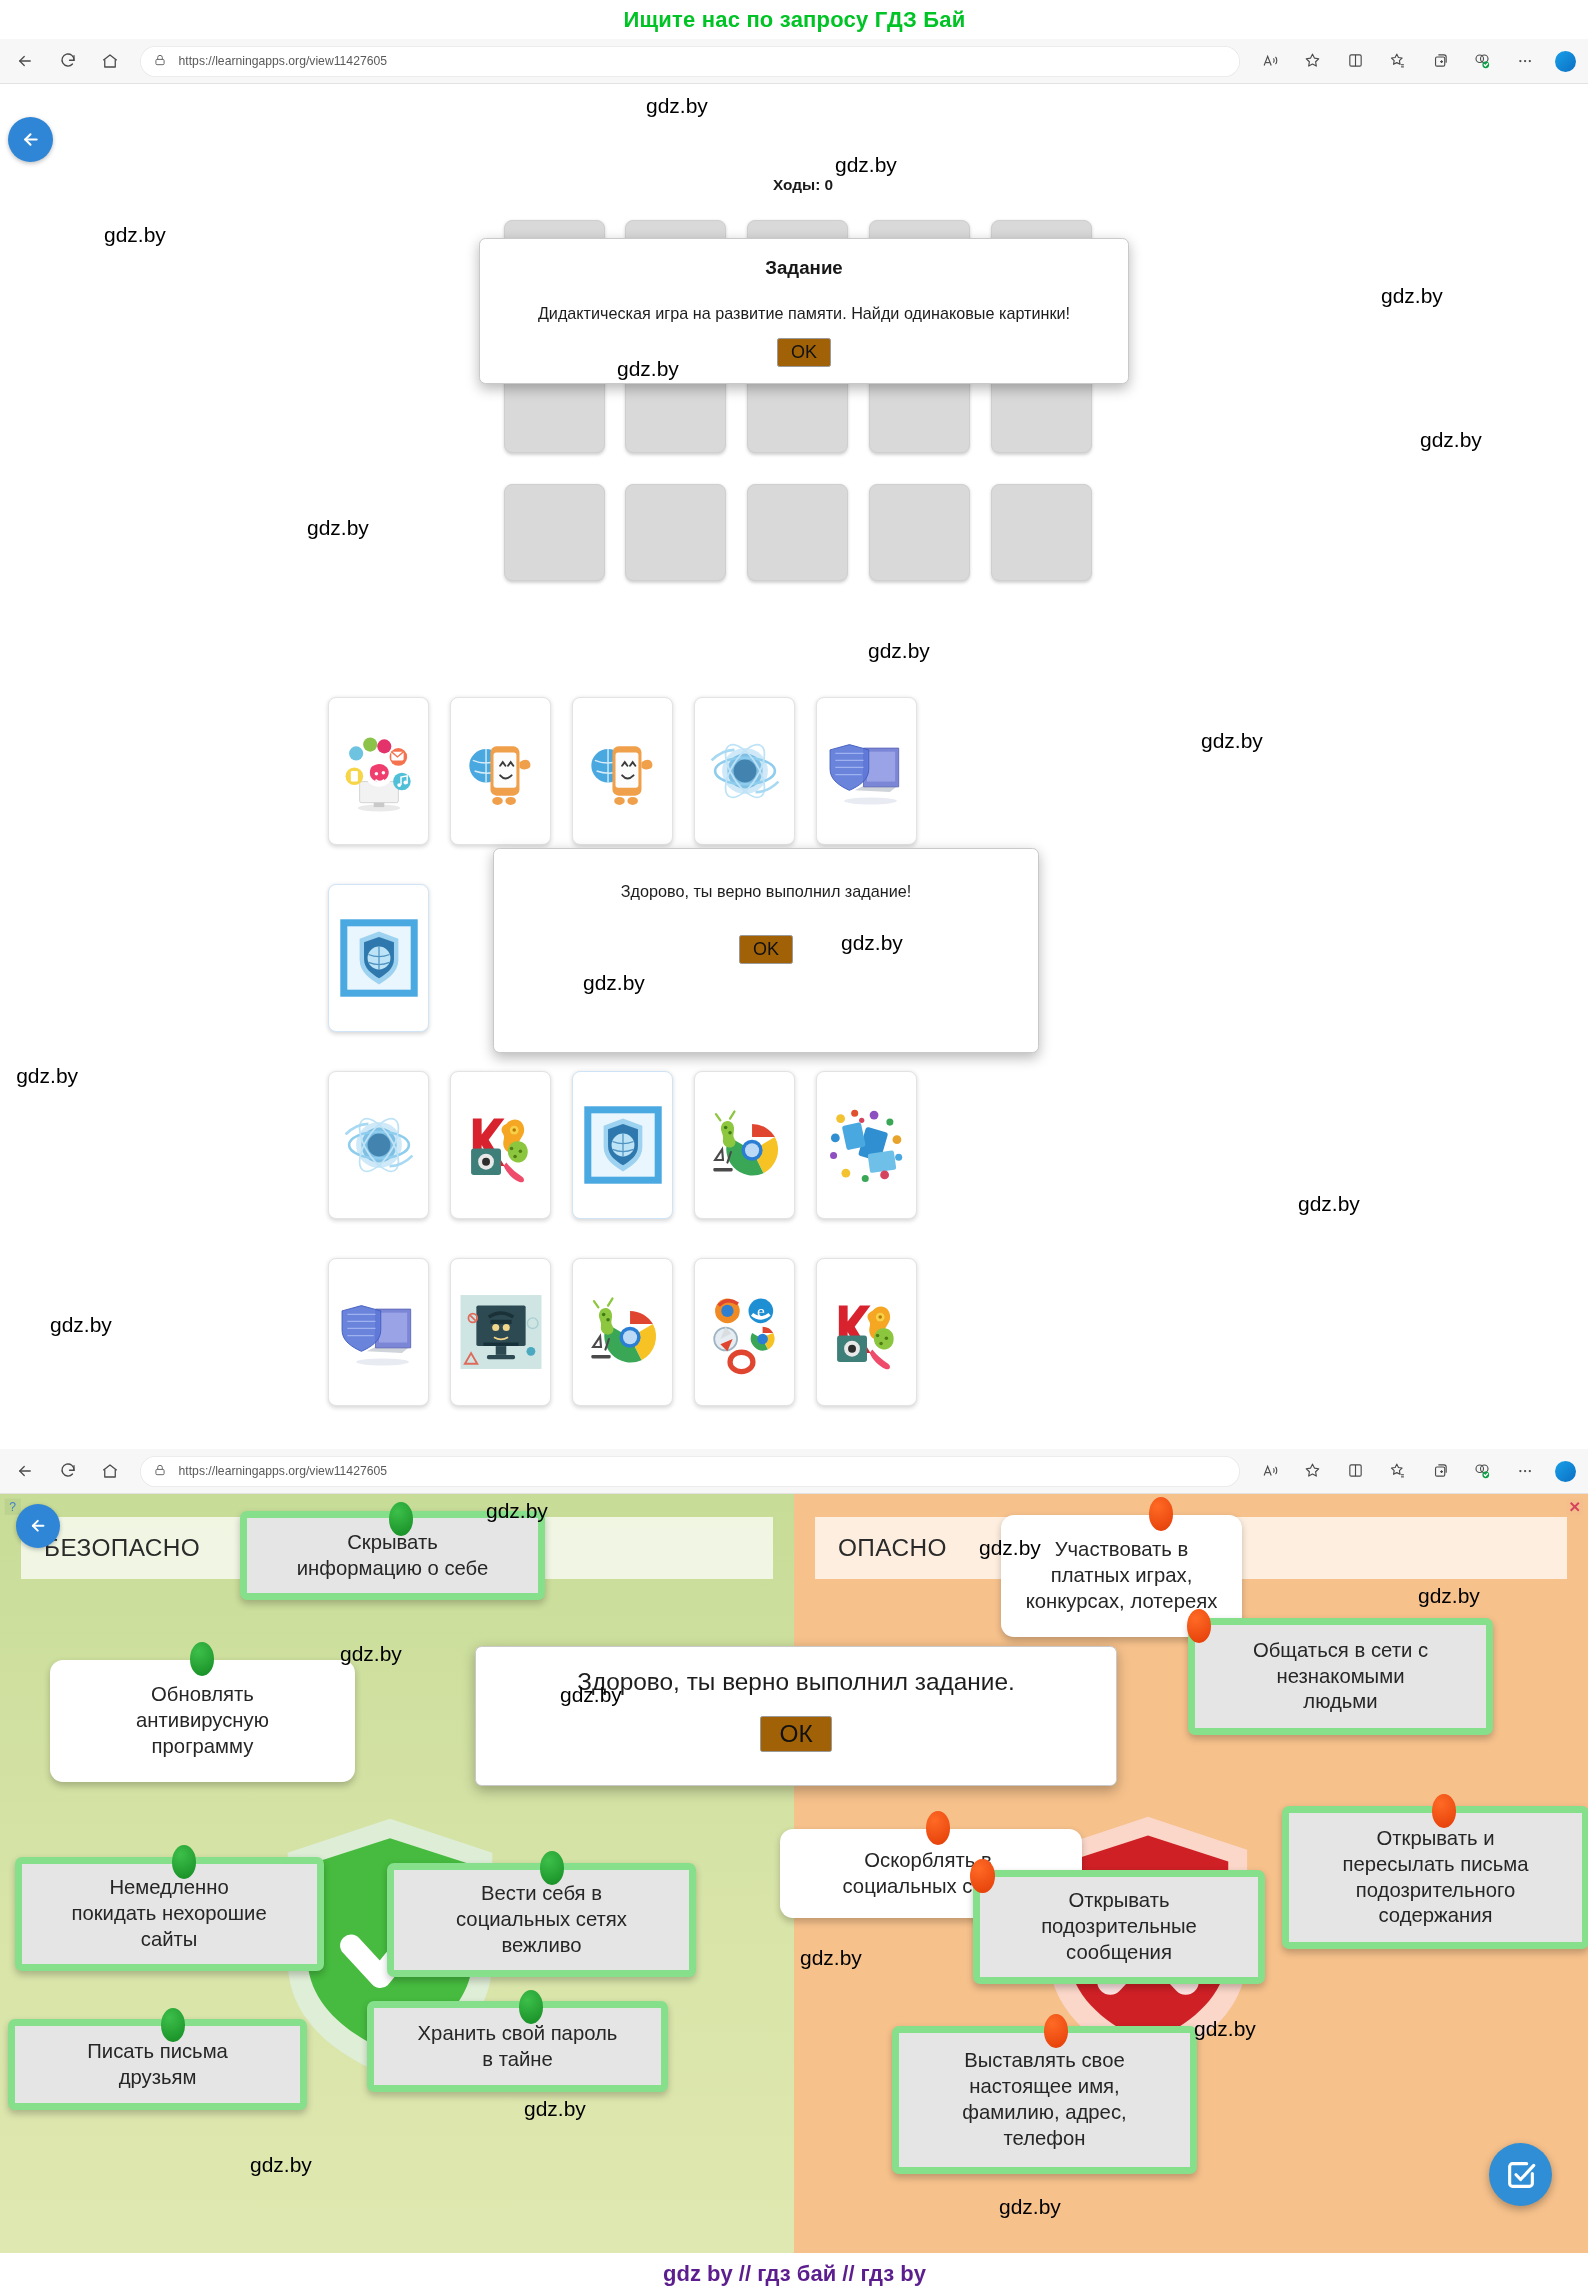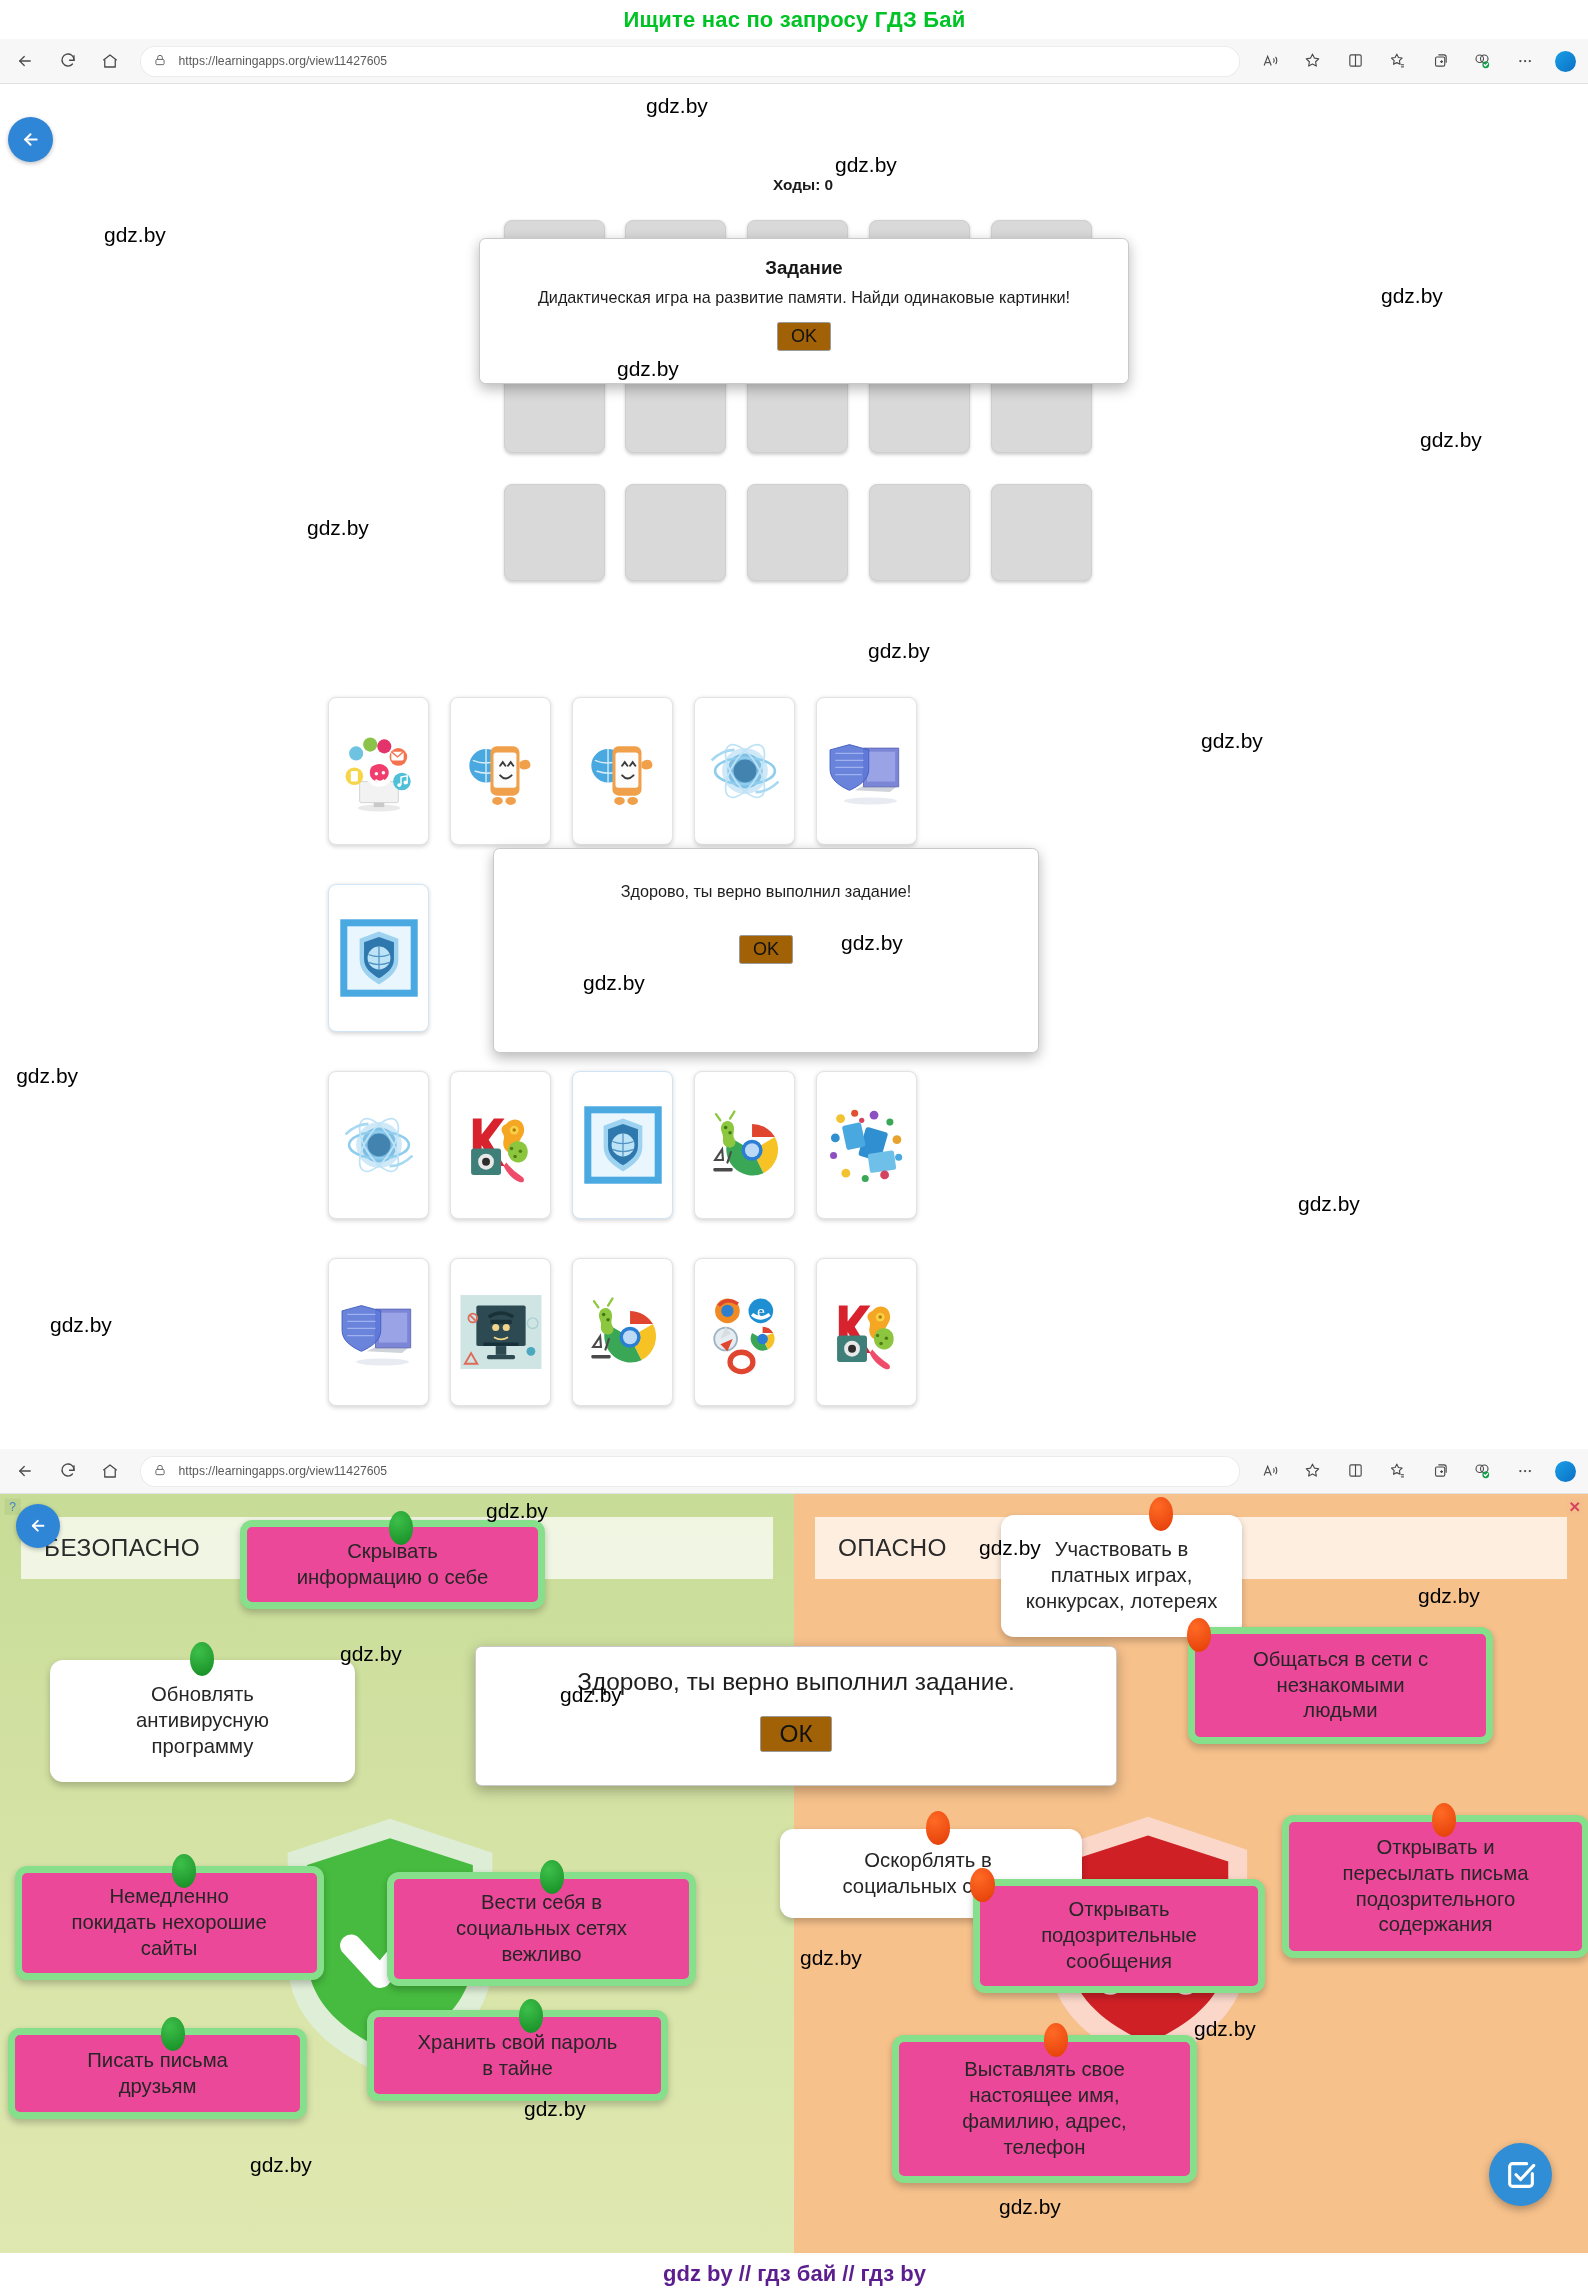--- a/index.html
+++ b/index.html
@@ -86,21 +86,21 @@
   }
   .zone-hdr span { font-size:24.4px; color:#2a2a2a; letter-spacing:0.4px; padding-left:23px; }
   .shield-green, .shield-red { position:absolute; }
 
   .note {
     position:absolute; background:#fff; border-radius:13px;
     box-shadow:0 3.2px 7.3px rgba(0,0,0,.22);
     display:flex; align-items:center; justify-content:center; text-align:center;
     font-size:20.3px; line-height:1.28; color:#262626; padding:11.4px 13px;
   }
-  .note.framed { background:#ec4899; border:7.3px solid #86e08b; border-radius:12px;margin-top:9px; }
+  .note.framed { background:#e5e5e5; border:7.3px solid #86e08b; border-radius:7px; }
   .pin { position:absolute; width:24.4px; height:34px; border-radius:50%; }
   .pin.g { background:radial-gradient(circle at 35% 28%, #3dbf4a, #138a22); }
   .pin.r { background:radial-gradient(circle at 35% 28%, #ff6a25, #e23b06); }
 
   .fab {
     position:absolute; right:37px; bottom:47px; width:63px; height:63px; border-radius:50%;
     background:#2f8ed6; display:flex; align-items:center; justify-content:center;
     box-shadow:0 3.2px 8.1px rgba(0,0,0,.3);
   }
   .corner-ico { position:absolute; width:19.5px; height:19.5px; }
@@ -484,21 +484,21 @@
         <path d="M66 46c10-2 16 6 14 15-2 9-13 12-19 5-6-7-3-18 5-20z" fill="#8cc63f"></path>
         <circle cx="62" cy="54" r="2" fill="#4f7d13"></circle>
           <circle cx="72" cy="57" r="2" fill="#4f7d13"></circle>
           <circle cx="66" cy="63" r="2" fill="#4f7d13"></circle>
         <path d="M56 70q8 10 18 16c4 3 2 8-3 6-8-3-15-11-18-18z" fill="#ee4c6a"></path>
       </svg>
     </div>
 
     <div class="la-dialog" style="left:479px; top:154px; width:650px; height:146px; padding:18px 14.6px;">
       <div class="dtitle">Задание</div>
-      <div class="dtext" style="margin-top:9px;">Дидактическая игра на развитие памяти. Найди одинаковые картинки!</div>
+      <div class="dtext" style="margin-top:25px;">Дидактическая игра на развитие памяти. Найди одинаковые картинки!</div>
       <div style="text-align:center; margin-top:14.6px;">
         <button class="ok-btn">OK</button>
       </div>
     </div>
 
     <div class="la-dialog" style="left:493px; top:764px; width:546px; height:205px; padding:32.5px 14.6px;">
       <div class="dtext">Здорово, ты верно выполнил задание!</div>
       <div style="text-align:center; margin-top:34px;">
         <button class="ok-btn">OK</button>
       </div>

